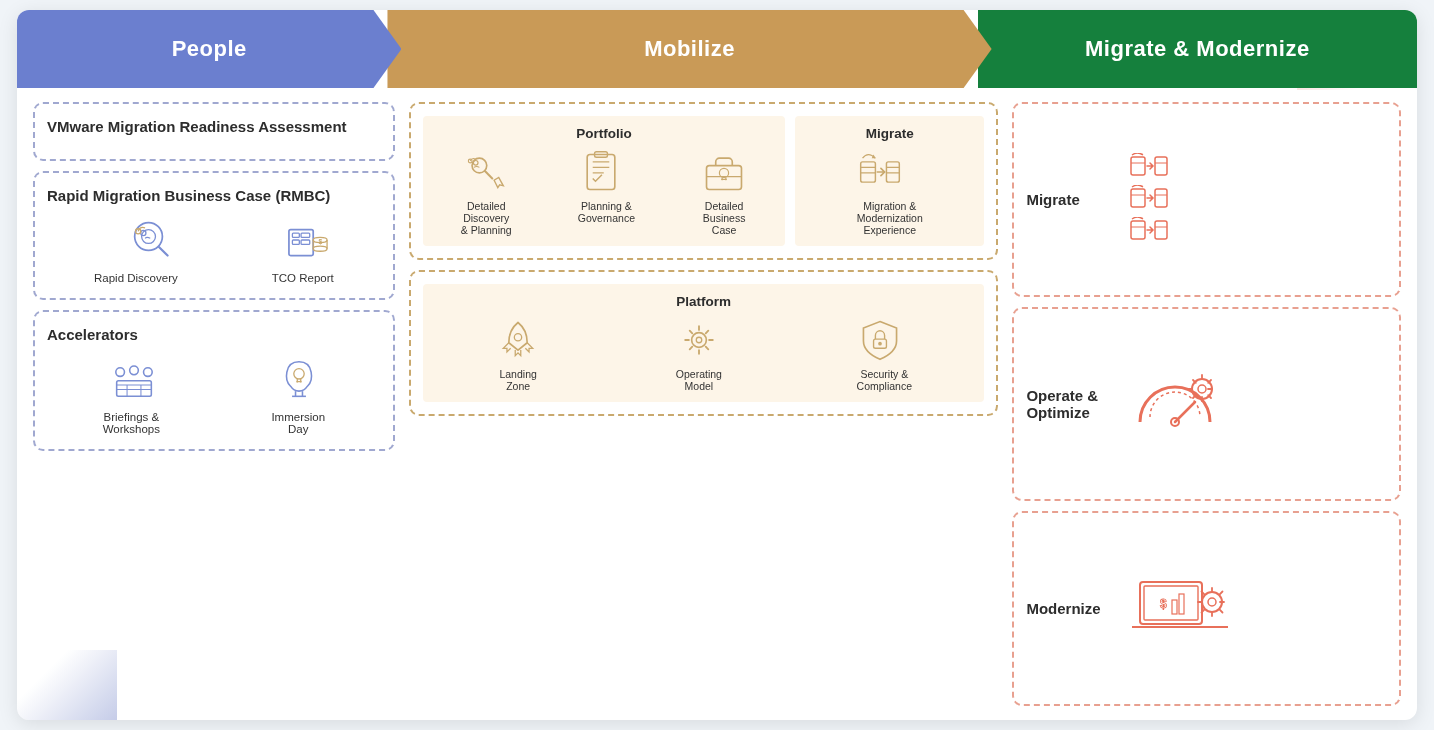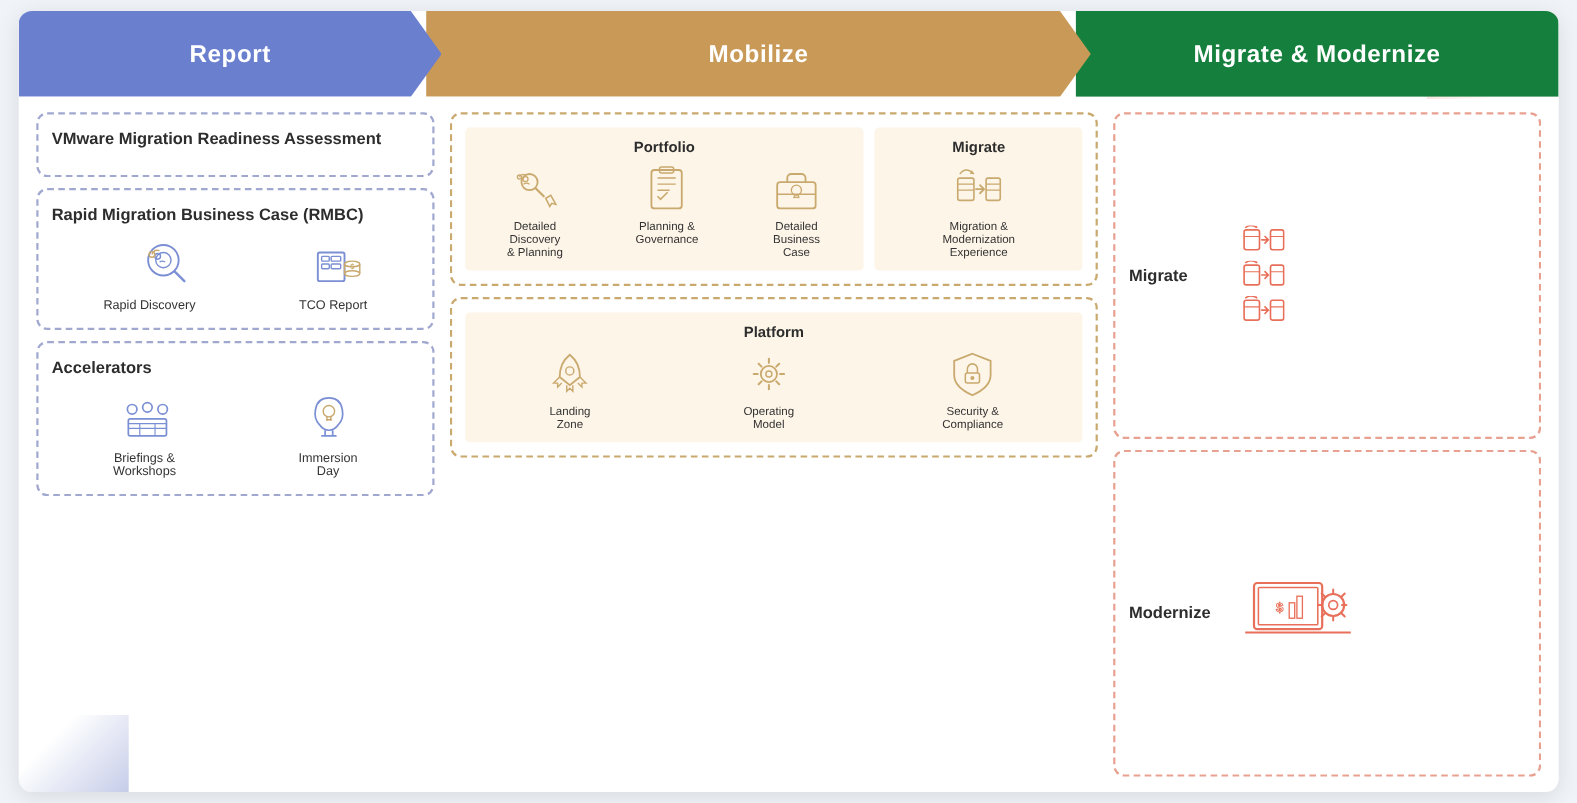--- a/index.html
+++ b/index.html
@@ -133,21 +133,20 @@
       margin-bottom: 8px;
     }
     .mobilize-items-row {
       display: flex;
       justify-content: space-around;
       gap: 6px;
     }
     .mobilize-item {
       display: flex;
       flex-direction: column;
-      align-items: center;
       gap: 5px;
       font-size: 10.5px;
       color: #333;
       text-align: center;
       max-width: 80px;
     }
     .mob-icon {
       width: 46px;
       height: 46px;
     }
@@ -205,21 +204,21 @@
   </style>
 </head>
 <body>
 
 <div class="page-wrapper page-bg">
   <div class="corner-deco-tr"></div>
   <div class="corner-deco-bl"></div>
 
   <div class="header-row">
     <div class="header-arrow header-assess">
-      <span>Report</span>
+      <span>People</span>
     </div>
     <div class="header-arrow header-mobilize">
       <span>Mobilize</span>
     </div>
     <div class="header-arrow header-migrate">
       <span>Migrate &amp; Modernize</span>
     </div>
   </div>
 
   <div class="content-row">
@@ -466,20 +465,37 @@
               <path d="M17 13 l6 0 m-3-3 l3 3 l-3 3" fill="none" stroke="#e8705a" stroke-width="1.5" stroke-linecap="round"></path>
               <rect x="25" y="4" width="12" height="18" rx="2" fill="none" stroke="#e8705a" stroke-width="1.5"></rect>
               <line x1="25" y1="10" x2="37" y2="10" stroke="#e8705a" stroke-width="1"></line>
               <path d="M2 2 q5-4 11 0" fill="none" stroke="#e8705a" stroke-width="1.3"></path>
               <path d="M12 0 l1 2 l-2 0z" fill="#e8705a"></path>
             </svg>
           </div>
         </div>
       </div>
 
+      <div class="mm-card">
+        <div class="mm-card-label">Operate &amp;<br>Optimize</div>
+        <div>
+          <svg width="90" height="70" viewBox="0 0 90 70">
+
+            <path d="M10 55 a35 35 0 0 1 70 0" fill="none" stroke="#e8705a" stroke-width="3"></path>
+            <path d="M20 50 a25 25 0 0 1 50 0" fill="none" stroke="#e8705a" stroke-width="1.5" stroke-dasharray="3,3"></path>
+
+            <line x1="45" y1="55" x2="65" y2="35" stroke="#e8705a" stroke-width="2.5" stroke-linecap="round"></line>
+            <circle cx="45" cy="55" r="4" fill="none" stroke="#e8705a" stroke-width="2"></circle>
+
+            <circle cx="72" cy="22" r="10" fill="none" stroke="#e8705a" stroke-width="2"></circle>
+            <circle cx="72" cy="22" r="4" fill="none" stroke="#e8705a" stroke-width="1.5"></circle>
+            <path d="M72 8 v4 M72 30 v4 M58 22 h4 M78 22 h4 M63 13 l2.8 2.8 M78.2 28.2 l2.8 2.8 M63 31 l2.8-2.8 M78.2 15.8 l2.8-2.8" stroke="#e8705a" stroke-width="1.8" stroke-linecap="round"></path>
+          </svg>
+        </div>
+      </div>
 
       <div class="mm-card">
         <div class="mm-card-label">Modernize</div>
         <div>
           <svg width="100" height="70" viewBox="0 0 100 70">
 
             <rect x="10" y="10" width="62" height="42" rx="3" fill="none" stroke="#e8705a" stroke-width="2"></rect>
             <rect x="14" y="14" width="54" height="34" rx="1" fill="none" stroke="#e8705a" stroke-width="1.4"></rect>
             <path d="M2 55 l96 0" stroke="#e8705a" stroke-width="2"></path>
 

